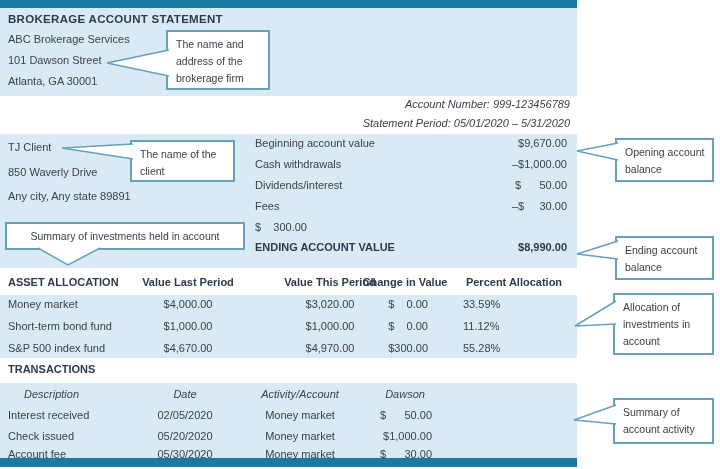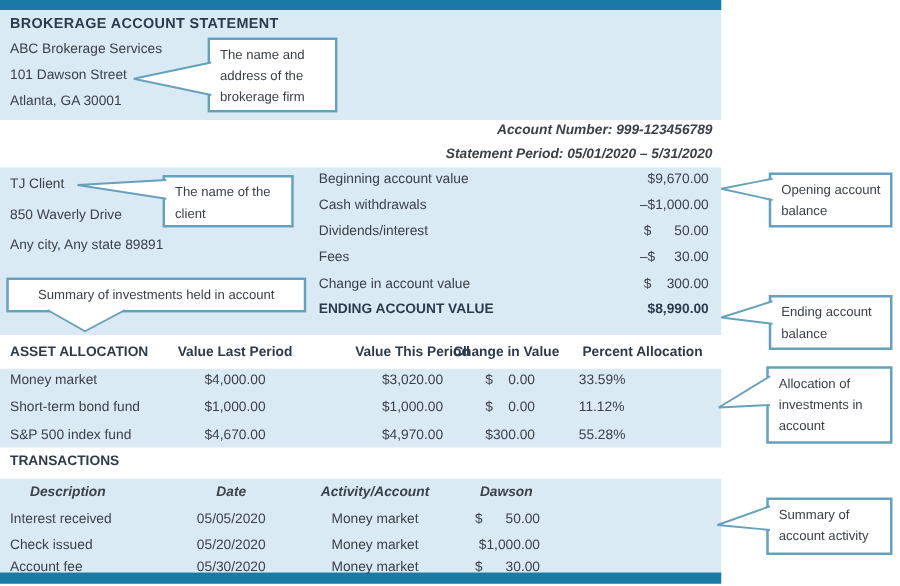--- a/index.html
+++ b/index.html
@@ -3,21 +3,21 @@
 <meta charset="utf-8">
 <style>
   html,body{margin:0;padding:0;background:#fff;}
   .canvas{position:relative;width:720px;height:469px;background:#fff;overflow:hidden;
           font-family:"Liberation Sans",sans-serif;font-size:11px;color:#3c4148;}
   .band{position:absolute;left:0;width:577px;background:#d9eaf5;z-index:0;}
   .rule{position:absolute;left:0;width:577px;background:#1a7aa3;z-index:1;}
   .txt{position:absolute;z-index:2;line-height:13px;}
   .title{font-weight:bold;font-size:11.5px;color:#2c3b4c;letter-spacing:.3px;}
   .hdr{font-weight:bold;color:#2c3b4c;}
-  .italic{font-style:italic;font-weight:bold;}
+  .italic{font-style:italic;}
   .center{text-align:center;}
   .right{text-align:right;}
   .pre{white-space:pre;}
   .srow{display:flex;justify-content:space-between;height:20.9px;align-items:flex-start;}
   .srow .pre{white-space:pre;}
   .col-name{left:8px;}
   .col-last{left:138px;width:100px;text-align:center;}
   .col-this{left:258px;width:100px;text-align:center;margin-left:22px;}
   .col-change{left:350px;width:78px;text-align:right;white-space:pre;}
   .col-pct{left:463px;}
@@ -68,21 +68,20 @@
     </div>
     <div class="srow">
       <span>Dividends/interest</span>
       <span class="pre">$      50.00</span>
     </div>
     <div class="srow">
       <span>Fees</span>
       <span class="pre">–$     30.00</span>
     </div>
     <div class="srow">
-      <span>Change in account value</span>
       <span class="pre">$    300.00</span>
     </div>
     <div class="srow hdr">
       <span>ENDING ACCOUNT VALUE</span>
       <span class="pre">$8,990.00</span>
     </div>
   </div>
 
   <div class="row-wrap hdr" style="top:276px;">
     <span class="col-name">ASSET ALLOCATION</span>
@@ -118,21 +117,21 @@
 
   <div class="row-wrap italic" style="top:388px;">
     <span class="t-desc-h">Description</span>
     <span class="t-date">Date</span>
     <span class="t-act">Activity/Account</span>
     <span class="t-amt-h">Dawson</span>
   </div>
 
   <div class="row-wrap" style="top:409px;">
     <span class="t-desc">Interest received</span>
-    <span class="t-date">05/05/2020</span>
+    <span class="t-date">02/05/2020</span>
     <span class="t-act">Money market</span>
     <span class="t-amt">$      50.00</span>
   </div>
   <div class="row-wrap" style="top:430px;">
     <span class="t-desc">Check issued</span>
     <span class="t-date">05/20/2020</span>
     <span class="t-act">Money market</span>
     <span class="t-amt">$1,000.00</span>
   </div>
   <div class="row-wrap" style="top:448px;">

